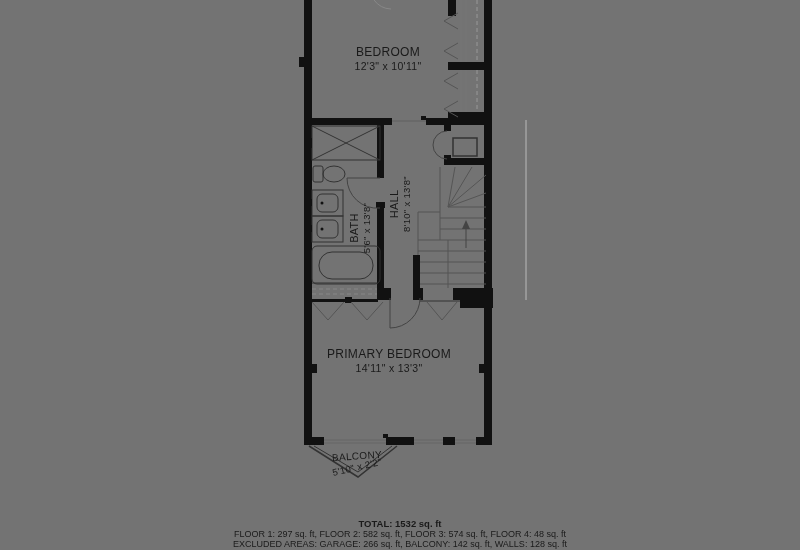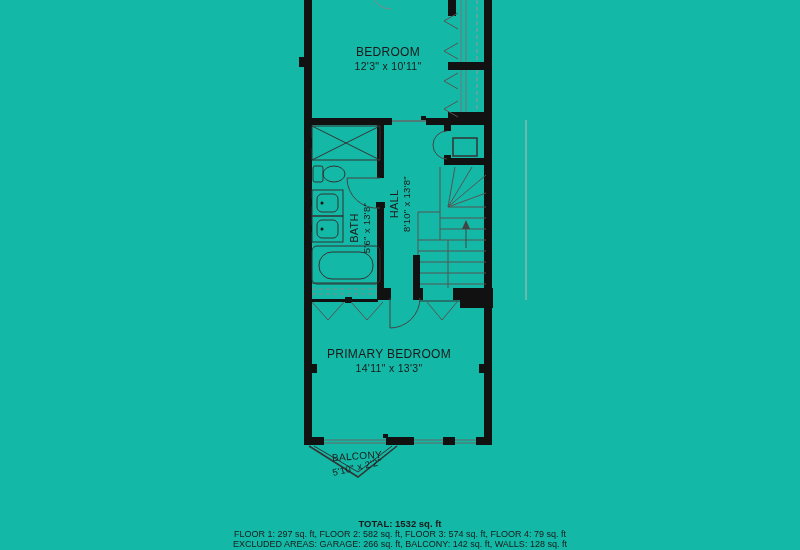--- a/index.html
+++ b/index.html
@@ -1,17 +1,17 @@
 <!DOCTYPE html>
 <html><head>
 <meta charset="utf-8">
 <style>
   html,body{margin:0;padding:0;background:#fff;}
   #canvas{
-    position:relative;width:800px;height:550px;background:#14b8a6;overflow:hidden;
+    position:relative;width:800px;height:550px;background:#737373;overflow:hidden;
     font-family:"Liberation Sans", sans-serif;color:#1a1a1a;
   }
   .lbl{position:absolute;transform:translate(-50%,-50%);white-space:nowrap;
        text-align:center;color:#1a1a1a;letter-spacing:.3px;}
   .name-line{font-size:12px;}
   .dim-line{font-size:10.5px;margin-top:1px;}
   .rot90{transform:translate(-50%,-50%) rotate(-90deg);}
   .summary{position:absolute;left:0;width:800px;text-align:center;line-height:9.5px;}
   .sum-total{top:519px;font-size:9.5px;font-weight:bold;}
   .sum-line{font-size:9px;}
@@ -181,16 +181,16 @@
 
   <div class="lbl" style="left:389px;top:360px;text-align:center;">
     <div class="name-line">PRIMARY BEDROOM</div>
     <div class="dim-line">14'11" x 13'3"</div>
   </div>
 
   <div class="lbl" style="left:357px;top:456px;transform:translate(-50%,-50%) rotate(-4deg);font-size:10px;">BALCONY</div>
   <div class="lbl" style="left:357px;top:467px;transform:translate(-50%,-50%) rotate(-13deg);font-size:9.5px;">5'10" x 2'2"</div>
 
   <div class="summary sum-total" style="top:519px;">TOTAL: 1532 sq. ft</div>
-  <div class="summary sum-line" style="top:530px;">FLOOR 1: 297 sq. ft, FLOOR 2: 582 sq. ft, FLOOR 3: 574 sq. ft, FLOOR 4: 79 sq. ft</div>
+  <div class="summary sum-line" style="top:530px;">FLOOR 1: 297 sq. ft, FLOOR 2: 582 sq. ft, FLOOR 3: 574 sq. ft, FLOOR 4: 48 sq. ft</div>
   <div class="summary sum-line" style="top:540px;text-align:center;">EXCLUDED AREAS: GARAGE: 266 sq. ft, BALCONY: 142 sq. ft, WALLS: 128 sq. ft</div>
 
 </div>
 
 </body></html>

